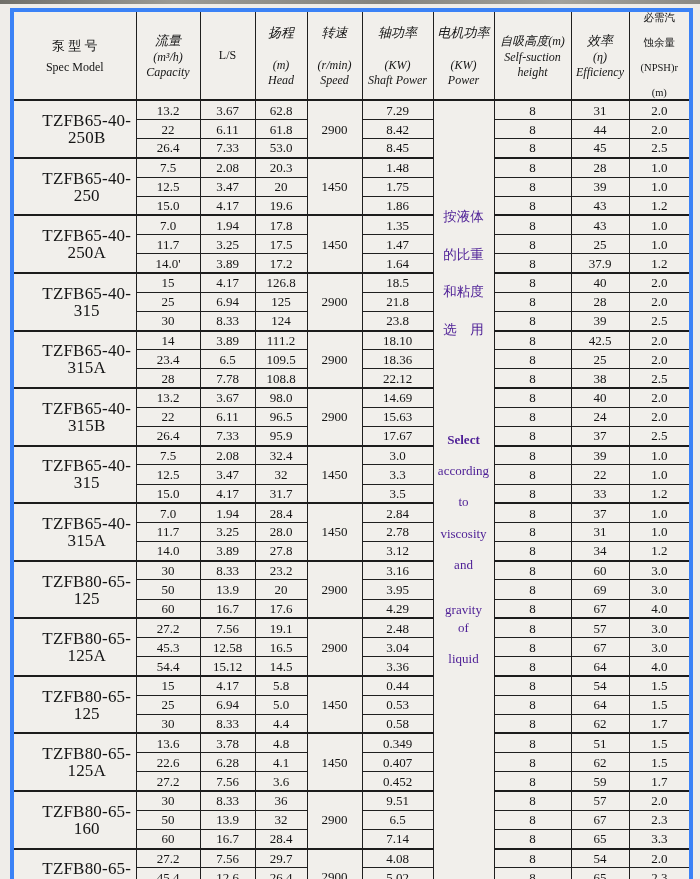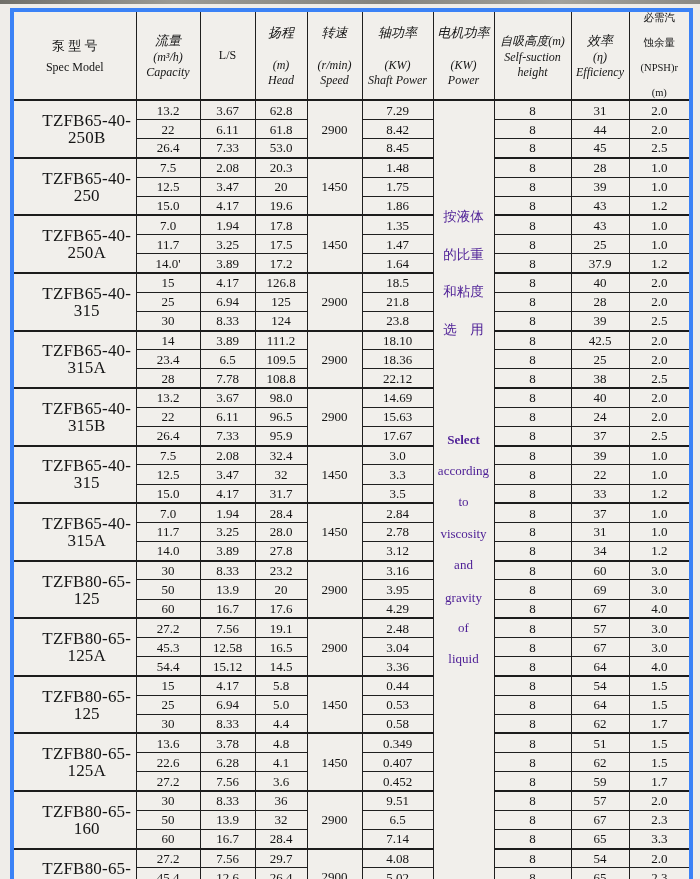--- a/index.html
+++ b/index.html
@@ -166,21 +166,21 @@
             <div class="power-note">
               <div class="power-line zh" style="top: 109px;">按液体</div>
               <div class="power-line zh" style="top: 147px;">的比重</div>
               <div class="power-line zh" style="top: 184px;">和粘度</div>
               <div class="power-line zh" style="top: 222px;">选　用</div>
               <div class="power-line" style="top: 332px; font-weight: bold;">Select</div>
               <div class="power-line" style="top: 363px;">according</div>
               <div class="power-line" style="top: 394px;">to</div>
               <div class="power-line" style="top: 426px;">viscosity</div>
               <div class="power-line" style="top: 457px;">and</div>
-              <div class="power-line" style="top: 490px;">gravity</div>
+              <div class="power-line" style="top: 502px;">gravity</div>
               <div class="power-line" style="top: 520px;">of</div>
               <div class="power-line" style="top: 551px;">liquid</div>
             </div>
           </td>
           <td>8</td>
           <td>31</td>
           <td>2.0</td>
         </tr>
         <tr>
           <td>22</td>

